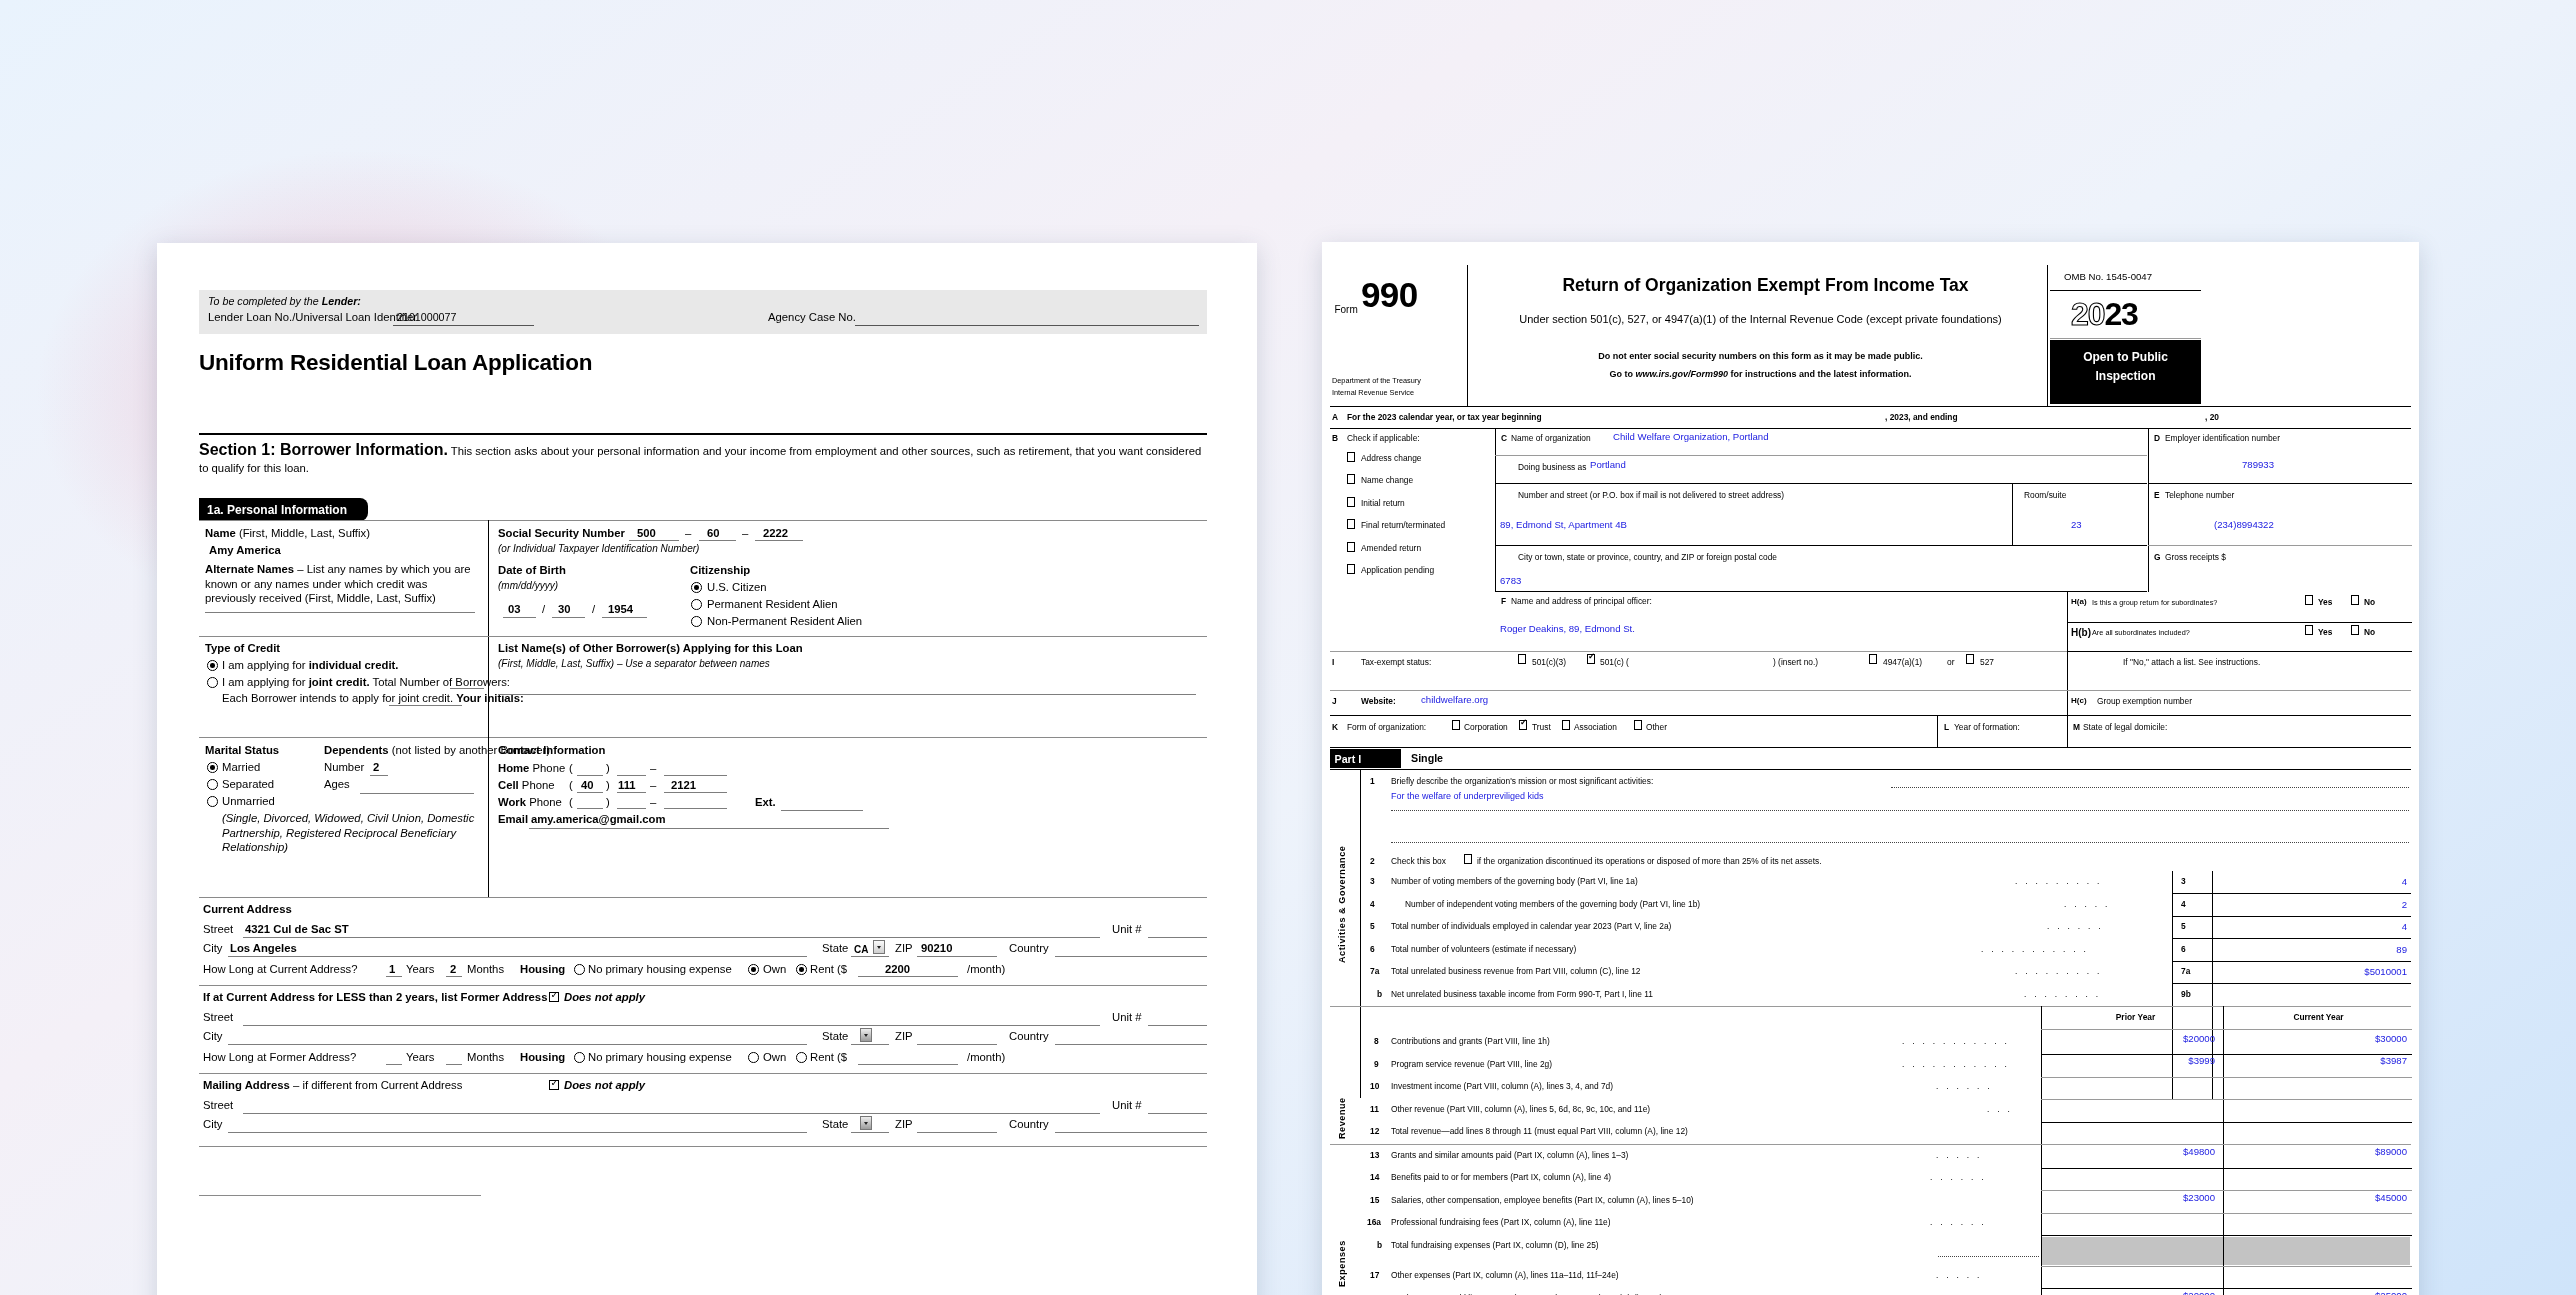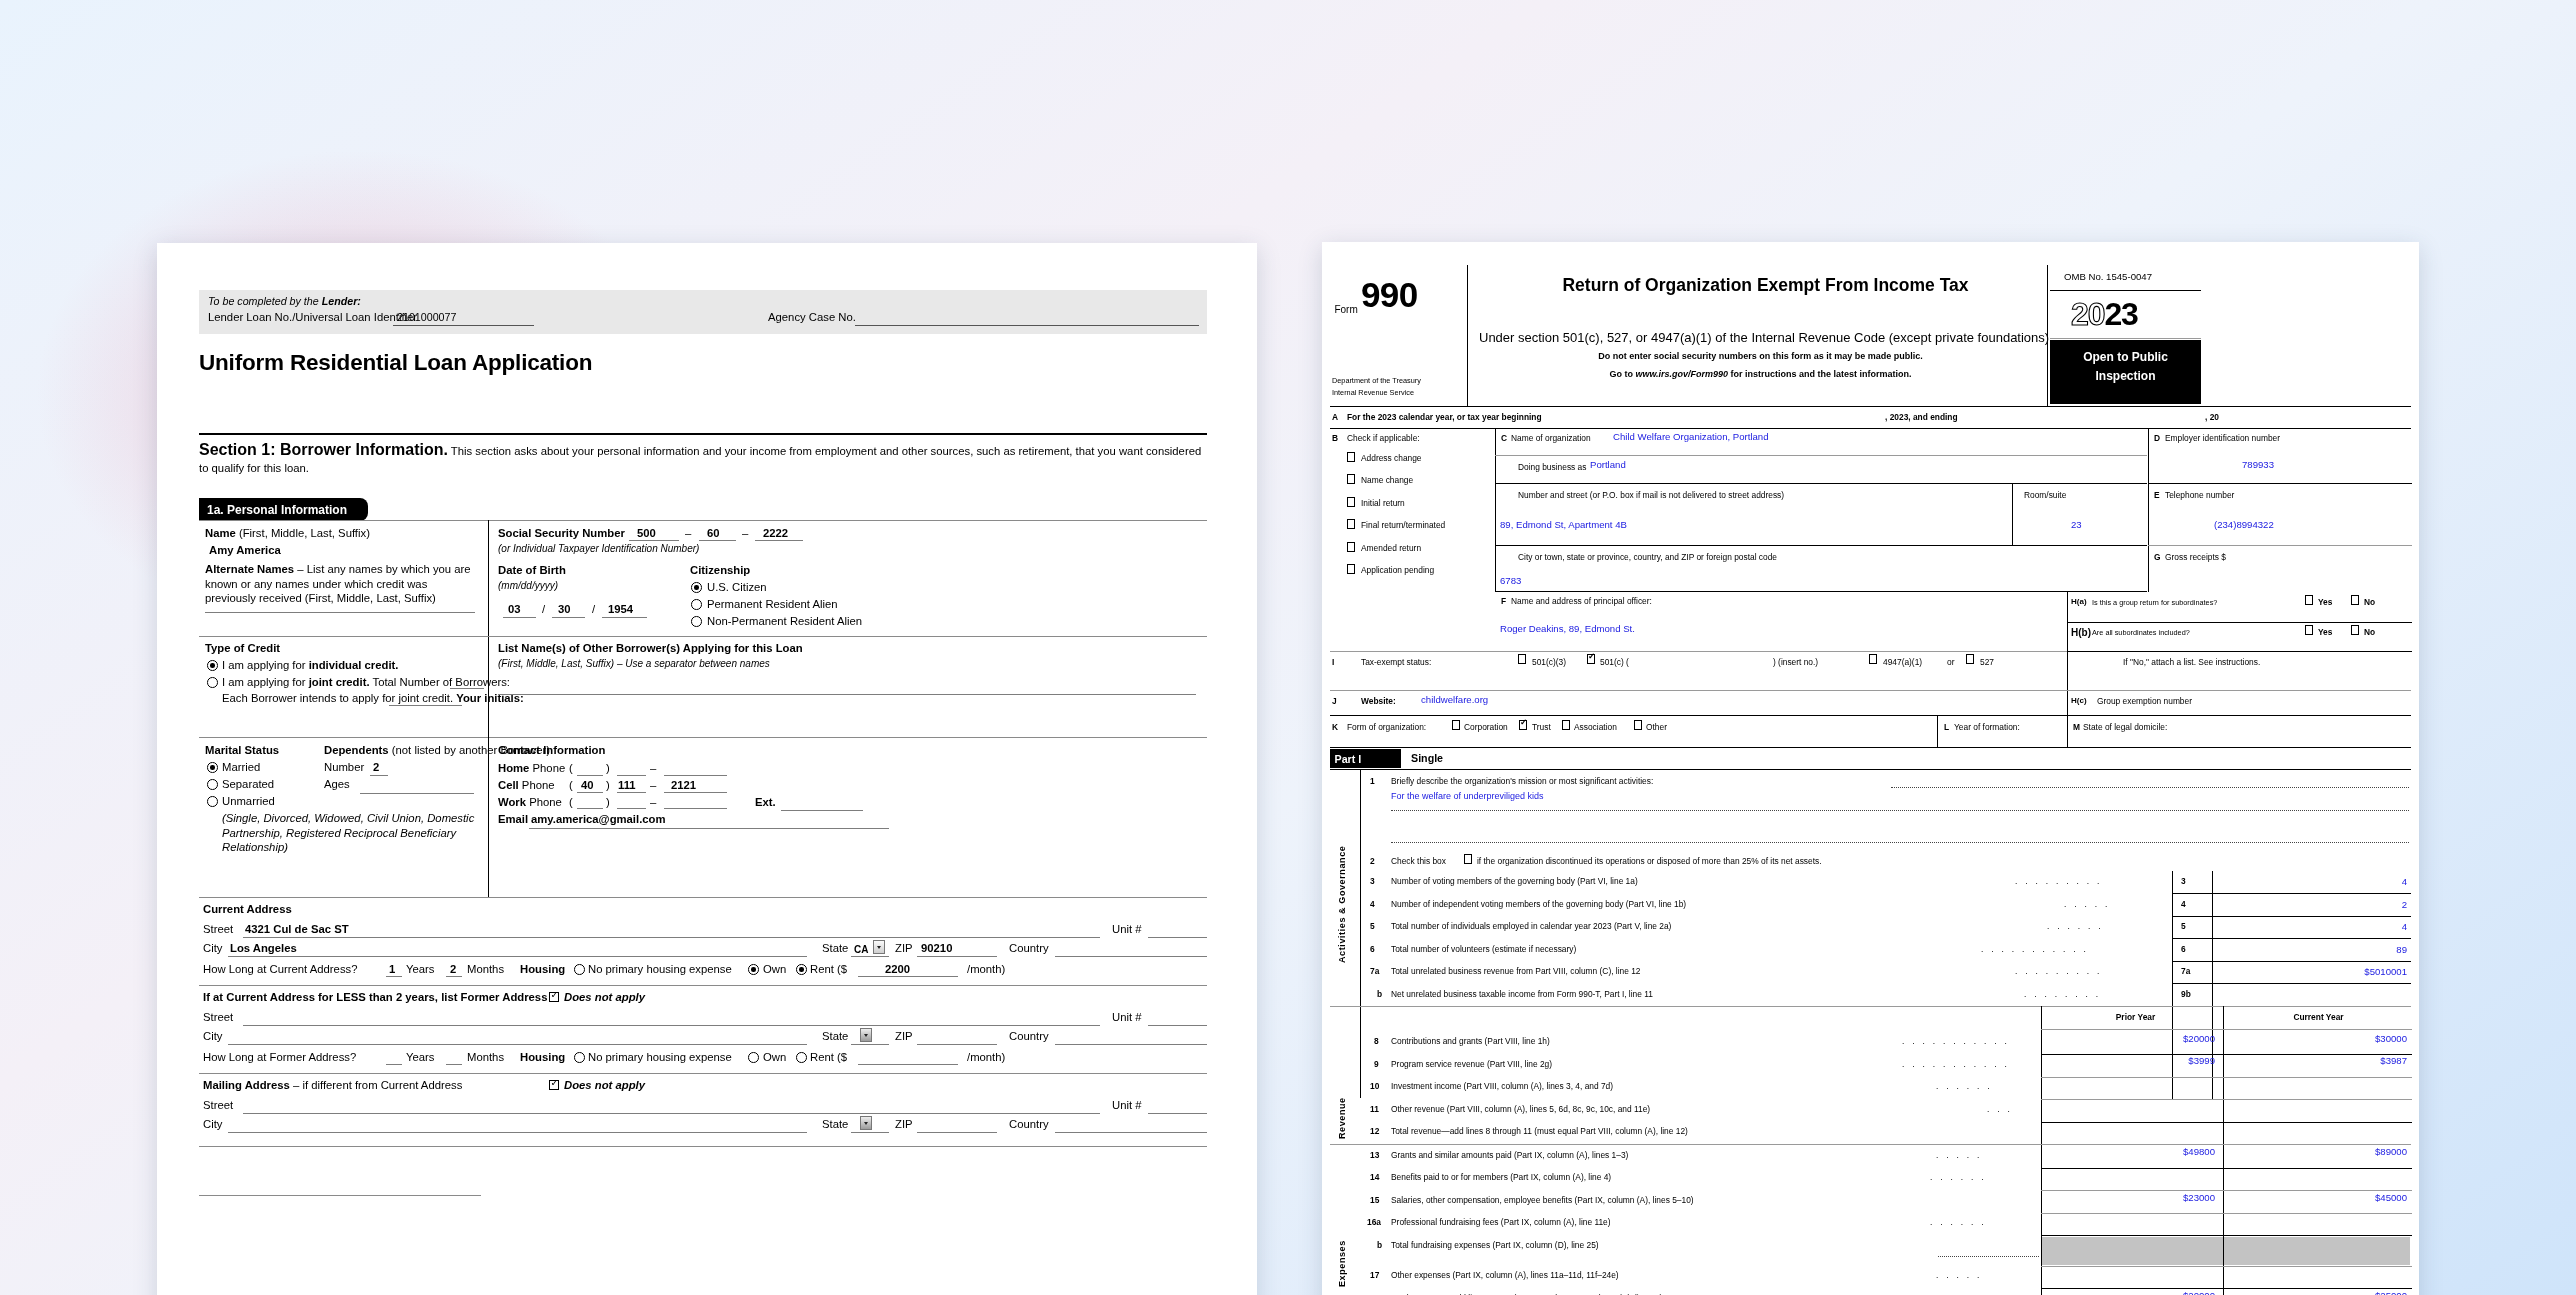--- a/index.html
+++ b/index.html
@@ -350,21 +350,21 @@
   <div class="vr" style="left:145px;top:22.5px;height:141px;"></div>
   <div class="vr" style="left:725px;top:22.5px;height:141px;"></div>
   <div class="hr2" style="left:8px;top:164px;width:1081px;"></div>
 
   <div class="ft" style="left:12.4px;top:62px;font-size:10px">Form</div>
   <div class="form990-title" style="left:39px;top:33px;font-size:35px;letter-spacing:-0.6px">990</div>
   <div class="ft xs" style="left:10px;top:134px">Department of the Treasury</div>
   <div class="ft xs" style="left:10px;top:146px">Internal Revenue Service</div>
 
   <div class="ft b" style="left:173px;top:33px;font-size:17.5px;width:541px;text-align:center">Return of Organization Exempt From Income Tax</div>
-  <div class="ft" style="left:157px;top:88px;font-size:13px;width:563px;">Under section 501(c), 527, or 4947(a)(1) of the Internal Revenue Code (except private foundations)</div>
+  <div class="ft" style="left:157px;top:71px;font-size:11px;width:563px;text-align:center">Under section 501(c), 527, or 4947(a)(1) of the Internal Revenue Code (except private foundations)</div>
   <div class="ft b" style="left:157px;top:109px;font-size:9px;width:563px;text-align:center">Do not enter social security numbers on this form as it may be made public.</div>
   <div class="ft b" style="left:157px;top:127px;font-size:9px;width:563px;text-align:center">
     <span>Go to </span><i>www.irs.gov/Form990</i><span> for instructions and the latest information.</span>
   </div>
 
   <div class="ft" style="left:742px;top:29px;font-size:9.6px">OMB No. 1545-0047</div>
   <div class="hr" style="left:728px;top:48px;width:151px;"></div>
   <div style="position:absolute;left:749px;top:54px;font-size:32px;font-weight:bold;letter-spacing:-1.1px">
     <span style="color:#fff;-webkit-text-stroke:1.1px #000;">20</span><span>23</span>
   </div>
@@ -525,21 +525,21 @@
   <div class="vr" style="left:890px;top:629px;height:228px;"></div>
 
   <div class="ft b" style="left:48px;top:634px">3</div>
   <div class="ft" style="left:69px;top:634px">Number of voting members of the governing body (Part VI, line 1a)</div>
   <div class="dots" style="left:693px;top:634px">. . . . . . . . .</div>
   <div class="ft b" style="left:859px;top:634px">3</div>
   <div class="ft blue right" style="left:957px;top:634px;width:128px;font-size:9.6px">4</div>
   <div class="hr" style="left:850px;top:651px;width:239px;"></div>
 
   <div class="ft b" style="left:48px;top:657px">4</div>
-  <div class="ft" style="left:69px;top:657px">Number of independent voting members of the governing body (Part VI, line 1b)</div>
+  <div class="ft" style="left:83px;top:657px">Number of independent voting members of the governing body (Part VI, line 1b)</div>
   <div class="dots" style="left:742px;top:657px">. . . . .</div>
   <div class="ft b" style="left:859px;top:657px">4</div>
   <div class="ft blue right" style="left:957px;top:657px;width:128px;font-size:9.6px">2</div>
   <div class="hr" style="left:850px;top:674px;width:239px;"></div>
 
   <div class="ft b" style="left:48px;top:679px">5</div>
   <div class="ft" style="left:69px;top:679px">Total number of individuals employed in calendar year 2023 (Part V, line 2a)</div>
   <div class="dots" style="left:725px;top:679px">. . . . . .</div>
   <div class="ft b" style="left:859px;top:679px">5</div>
   <div class="ft blue right" style="left:957px;top:679px;width:128px;font-size:9.6px">4</div>

